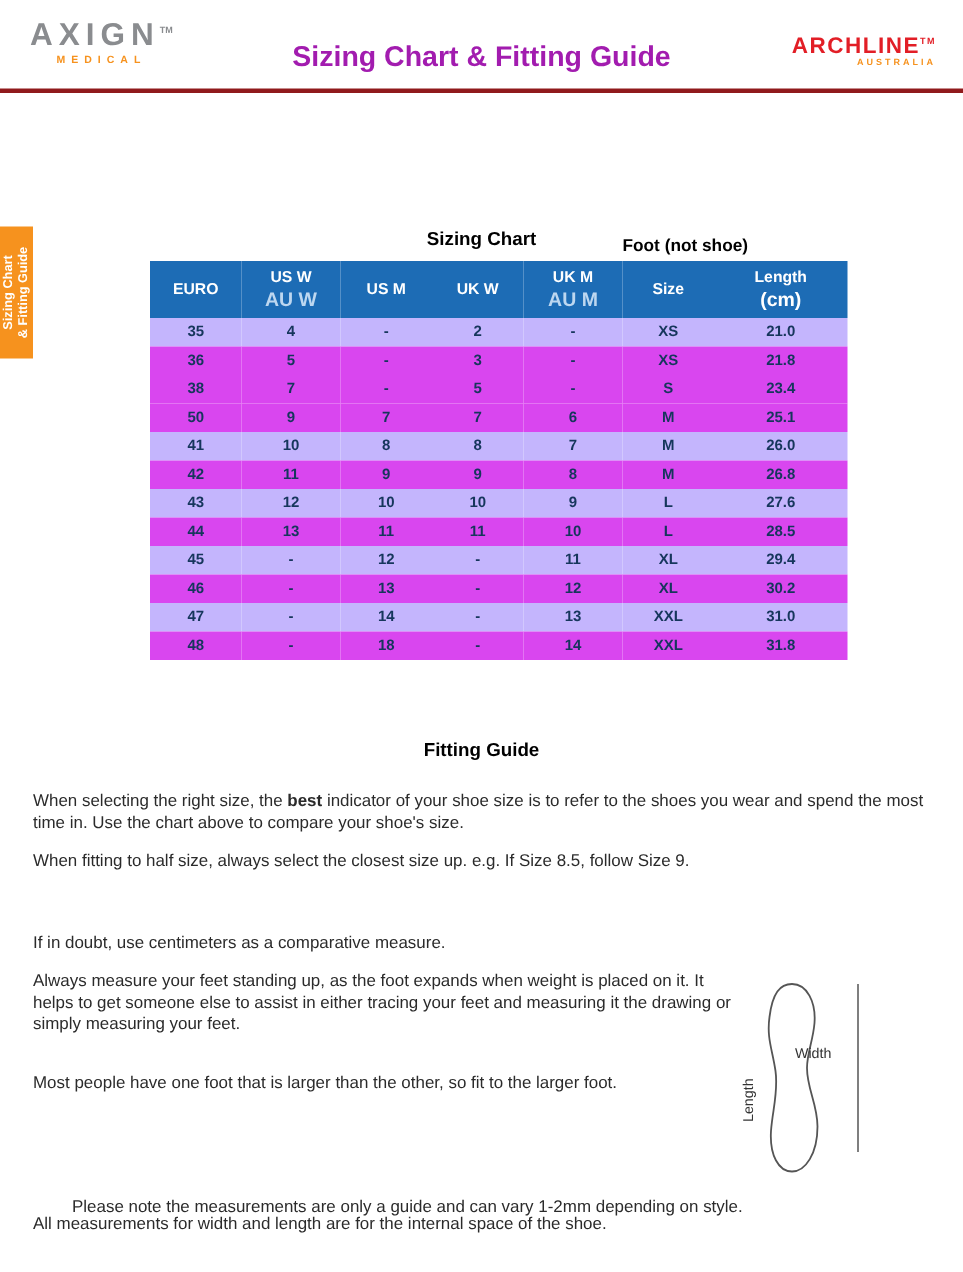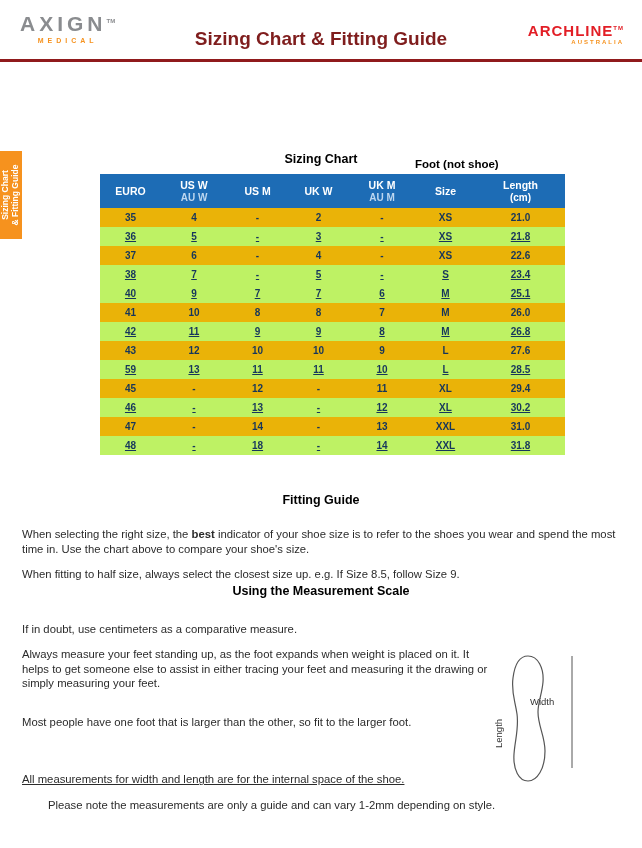--- a/index.html
+++ b/index.html
@@ -7,21 +7,21 @@
     position:relative; width:642px; height:848px; background:#ffffff;
     font-family:"Liberation Sans", sans-serif; color:#2b2b2b; overflow:hidden;
   }
 
   
   .logo-axign { position:absolute; left:20px; top:12px; text-align:center; }
   .axign-name { font-size:21px; font-weight:bold; letter-spacing:4px; color:#8a8c8f; }
   .axign-name sup { font-size:6px; letter-spacing:0; vertical-align:super; }
   .axign-sub { font-size:7px; font-weight:bold; color:#f6921e; letter-spacing:4px; margin-top:1px; }
   .doc-title { position:absolute; left:0; right:0; top:28px; margin:0; text-align:center;
-    font-size:19px; font-weight:bold; color:#7f1d1d; }
+    font-size:19px; font-weight:bold; color:#a21caf; }
   .logo-archline { position:absolute; right:18px; top:22px; text-align:right; }
   .arch-name { font-size:15px; font-weight:bold; letter-spacing:1px; color:#e21e26; }
   .arch-name sup { font-size:6px; vertical-align:super; }
   .arch-sub { font-size:6px; font-weight:bold; color:#f6921e; letter-spacing:2px; margin-top:0; }
   .divider { position:absolute; left:0; top:59px; width:642px; height:3px; background:#901a1c; }
 
   
   .side-tab { position:absolute; left:0; top:151px; width:22px; height:88px; background:#f6921e; }
   .side-tab-text { position:absolute; left:-33px; top:33px; width:88px; height:22px;
     transform:rotate(-90deg); color:#fff; font-weight:bold; font-size:8.5px;
@@ -29,43 +29,43 @@
 
   
   .chart-title { position:absolute; left:0; right:0; top:152px; margin:0; text-align:center;
     font-size:12.5px; font-weight:bold; color:#000; }
   .foot-note { position:absolute; left:415px; top:158px; font-size:11.5px; font-weight:bold; color:#000; }
 
   .size-table { position:absolute; left:100px; top:174px; width:437px;
     border-collapse:collapse; table-layout:fixed; }
   .size-table th { background:#1d6cb5; color:#ffffff; font-size:10.5px; font-weight:bold;
     padding:5px 2px; text-align:center; vertical-align:middle; }
-  .size-table th .sub { font-size:10px; margin-top:1px; }
+  .size-table th .sub { font-size:13px; margin-top:1px; }
   .size-table th .pale { color:#bdd7f0; }
   .size-table th:nth-child(1){width:57px;} .size-table th:nth-child(2){width:62px;}
   .size-table th:nth-child(3){width:57px;} .size-table th:nth-child(4){width:57px;}
   .size-table th:nth-child(5){width:62px;} .size-table th:nth-child(6){width:57px;}
   .size-table th:nth-child(7){width:85px;}
   .size-table td { text-align:center; font-size:10px; font-weight:bold; color:#16365c;
     padding:3px 2px; height:13px; }
-  .size-table tr.even td { background:#eab308;margin-left:40px; }
-  .size-table tr.odd td  { background:#bef264;text-decoration:underline; }
+  .size-table tr.even td { background:#c4b5fd;margin-left:40px; }
+  .size-table tr.odd td  { background:#d946ef; }
 
   
   .sec-head { position:absolute; left:0; right:0; margin:0; text-align:center;
     font-size:12.5px; font-weight:bold; color:#000; }
   .h-fitting { top:493px; }
   .h-measure { top:584px; }
   .para { position:absolute; left:22px; font-size:11.3px; line-height:14.5px; color:#2b2b2b; }
   .p1 { top:516px; width:600px; }
   .p2 { top:556px; width:600px; }
   .p3 { top:611px; width:600px; }
   .p4 { top:636px; width:468px; }
   .p5 { top:704px; width:468px; }
-  .p6 { top:761px; width:600px;text-decoration:underline; }
+  .p6 { top:798px; width:600px; }
   .p7 { top:787px; width:575px;margin-left:26px; }
   .bold { font-weight:bold; }
 
   
   .foot-diagram { position:absolute; left:488px; top:648px; width:92px; height:142px; }
 </style>
 </head>
 <body>
 
 <div class="page">
@@ -132,40 +132,31 @@
         </tr>
         <tr class="odd">
           <td>36</td>
           <td>5</td>
           <td>-</td>
           <td>3</td>
           <td>-</td>
           <td>XS</td>
           <td>21.8</td>
         </tr>
-        <tr class="even">
-          <td>37</td>
-          <td>6</td>
-          <td>-</td>
-          <td>4</td>
-          <td>-</td>
-          <td>XS</td>
-          <td>22.6</td>
-        </tr>
         <tr class="odd">
           <td>38</td>
           <td>7</td>
           <td>-</td>
           <td>5</td>
           <td>-</td>
           <td>S</td>
           <td>23.4</td>
         </tr>
         <tr class="odd">
-          <td>40</td>
+          <td>50</td>
           <td>9</td>
           <td>7</td>
           <td>7</td>
           <td>6</td>
           <td>M</td>
           <td>25.1</td>
         </tr>
         <tr class="even">
           <td>41</td>
           <td>10</td>
@@ -187,21 +178,21 @@
         <tr class="even">
           <td>43</td>
           <td>12</td>
           <td>10</td>
           <td>10</td>
           <td>9</td>
           <td>L</td>
           <td>27.6</td>
         </tr>
         <tr class="odd">
-          <td>59</td>
+          <td>44</td>
           <td>13</td>
           <td>11</td>
           <td>11</td>
           <td>10</td>
           <td>L</td>
           <td>28.5</td>
         </tr>
         <tr class="even">
           <td>45</td>
           <td>-</td>
@@ -238,21 +229,20 @@
           <td>XXL</td>
           <td>31.8</td>
         </tr>
       </tbody>
   </table>
 
   <h2 class="sec-head h-fitting">Fitting Guide</h2>
   <p class="para p1"><span>When selecting the right size, the </span><span class="bold">best</span><span> indicator of your shoe size is to refer to the shoes you wear and spend the most time in. Use the chart above to compare your shoe's size.</span></p>
   <p class="para p2">When fitting to half size, always select the closest size up. e.g. If Size 8.5, follow Size 9.</p>
 
-  <h2 class="sec-head h-measure">Using the Measurement Scale</h2>
   <p class="para p3">If in doubt, use centimeters as a comparative measure.</p>
   <p class="para p5">Most people have one foot that is larger than the other, so fit to the larger foot.</p>
   <p class="para p4">Always measure your feet standing up, as the foot expands when weight is placed on it. It helps to get someone else to assist in either tracing your feet and measuring it the drawing or simply measuring your feet.</p>
   <p class="para p6">All measurements for width and length are for the internal space of the shoe.</p>
   <p class="para p7">Please note the measurements are only a guide and can vary 1-2mm depending on style.</p>
 
   <div class="foot-diagram">
     <svg width="92" height="142" viewBox="0 0 92 142" xmlns="http://www.w3.org/2000/svg">
       <path d="M40,8 C50,8 56,20 55,34 C54,46 50,54 50,64 C50,78 57,88 57,103 C57,121 49,133 40,133 C31,133 25,122 26,106 C27,92 31,80 29,66 C27,52 23,44 25,30 C27,14 32,8 40,8 Z" fill="none" stroke="#555" stroke-width="1.2"></path>
       <line x1="84" y1="8" x2="84" y2="120" stroke="#555" stroke-width="1"></line>

